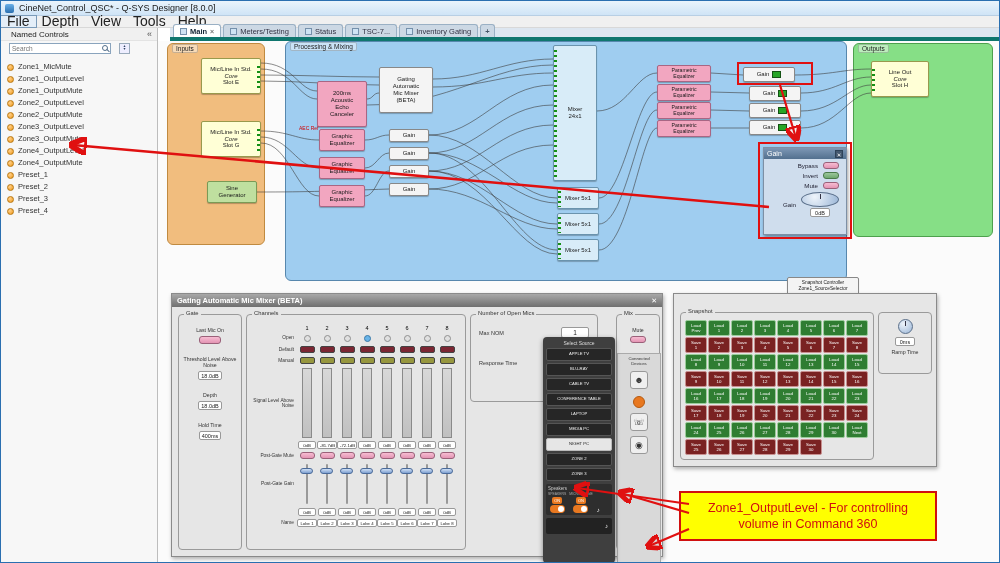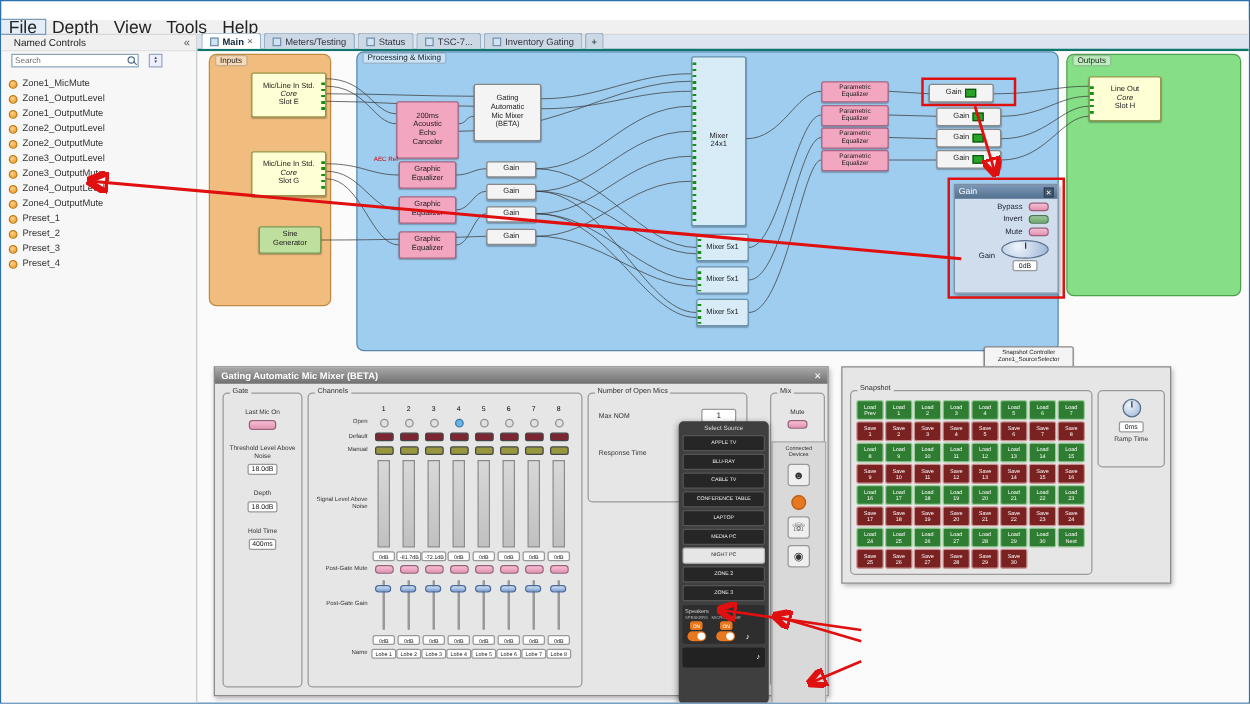--- a/index.html
+++ b/index.html
@@ -22,21 +22,21 @@
   .searchrow input{width:102px;height:11px;font-size:6.5px;border:1px solid #8aa4bd;padding:0 2px;background:#fff;font-family:"Liberation Sans",sans-serif;}
   .mag{width:6px;height:6px;border:1px solid #55718d;border-radius:50%;position:relative;margin-left:-12px;}
   .mag:after{content:"";position:absolute;width:4px;height:1px;background:#55718d;transform:rotate(45deg);right:-3px;bottom:-1px;}
   .sortbtn{width:11px;height:11px;border:1px solid #9ab;background:#eef;display:flex;flex-direction:column;align-items:center;justify-content:center;font-size:3.5px;line-height:1;color:#346;margin-left:8px;}
   .ctrl-list{margin-top:4px;}
   .ctrl-item{height:12px;display:flex;align-items:flex-end;gap:4px;padding-left:6px;}
   .ctrl-dot{width:7px;height:7px;border-radius:50%;background:radial-gradient(circle at 35% 30%,#ffd08a,#f09a1a);border:1px solid #b97710;flex:none;}
   .ctrl-label{font-size:7.5px;color:#333;white-space:nowrap;}
 
   
-  .tabbar{position:absolute;left:157px;top:27px;right:0;height:13px;background:#dde6f0;border-bottom:2px solid #0f766e;display:flex;align-items:flex-end;padding-left:3px;}
+  .tabbar{position:absolute;left:169px;top:27px;right:0;height:13px;background:#dde6f0;border-bottom:4px solid #0f766e;display:flex;align-items:flex-end;padding-left:3px;}
   .tab{display:inline-flex;align-items:center;gap:3px;height:13px;padding:0 6px;font-size:7.5px;color:#334;background:#ccd8e4;border:1px solid #9ab0c4;border-bottom:none;border-radius:3px 3px 0 0;margin-right:2px;}
   .tab.active{background:#ffffff;font-weight:bold;color:#123;}
   .tab-ico{width:7px;height:7px;background:#cfe3f3;border:1px solid #7590ab;flex:none;}
   .tab-x{color:#777;font-size:7px;}
   .tab.plus{padding:0 4px;font-weight:bold;color:#456;}
 
   
   .canvas{position:absolute;left:157px;top:40px;right:0;bottom:0;background:#fbfbfb;}
   .group{position:absolute;border-radius:6px;border:1px solid rgba(0,0,0,.28);z-index:1;}
   .g-label{position:absolute;top:0;left:4px;font-size:6.5px;color:#222;background:rgba(255,255,255,.45);border:1px solid rgba(0,0,0,.2);border-radius:2px;padding:0 3px;height:9px;line-height:8px;}
@@ -143,20 +143,24 @@
   .anno{position:absolute;left:678px;top:490px;width:258px;height:50px;background:#ffff00;border:2px solid #d01010;display:flex;flex-direction:column;align-items:center;justify-content:center;color:#d01010;font-size:12.5px;line-height:1.3;z-index:9;text-align:center;}
 
   .arrows{position:absolute;left:0;top:0;width:1000px;height:563px;pointer-events:none;z-index:30;}
   .arrows path{stroke:#e01010;stroke-width:2.2;fill:none;}
 </style>
 </head>
 <body>
 
 <div class="app">
 
+  <div class="titlebar">
+    <div class="appico"></div>
+    <span>CineNet_Control_QSC* - Q-SYS Designer [8.0.0]</span>
+  </div>
 
   <div class="menubar" id="menubar">
       <div class="menu-item boxed">File</div>
       <div class="menu-item">Depth</div>
       <div class="menu-item">View</div>
       <div class="menu-item">Tools</div>
       <div class="menu-item">Help</div>
     </div>
 
   <div class="sidebar">
@@ -1094,20 +1098,24 @@
   </div>
 
   <div class="devs">
     <span>Connected Devices</span>
     <div class="dev-ico">☻</div>
     <div class="dev-orange"></div>
     <div class="dev-ico">☏</div>
     <div class="dev-ico">◉</div>
   </div>
 
+  <div class="anno">
+    <span>Zone1_OutputLevel - For controlling</span>
+    <span>volume in  Command 360</span>
+  </div>
 
   <svg class="arrows">
     <defs>
       <marker id="ah" markerWidth="7" markerHeight="7" refX="5.5" refY="3.5" orient="auto">
           <path d="M0,0 L7,3.5 L0,7 z" fill="#e01010"></path>
         </marker>
     </defs>
     <path d="M779,84 L795,137" marker-end="url(#ah)"></path>
     <path d="M768,206 L72,144" marker-end="url(#ah)" style="stroke-width:2.5"></path>
     <path d="M688,503 L576,487" marker-end="url(#ah)"></path>

